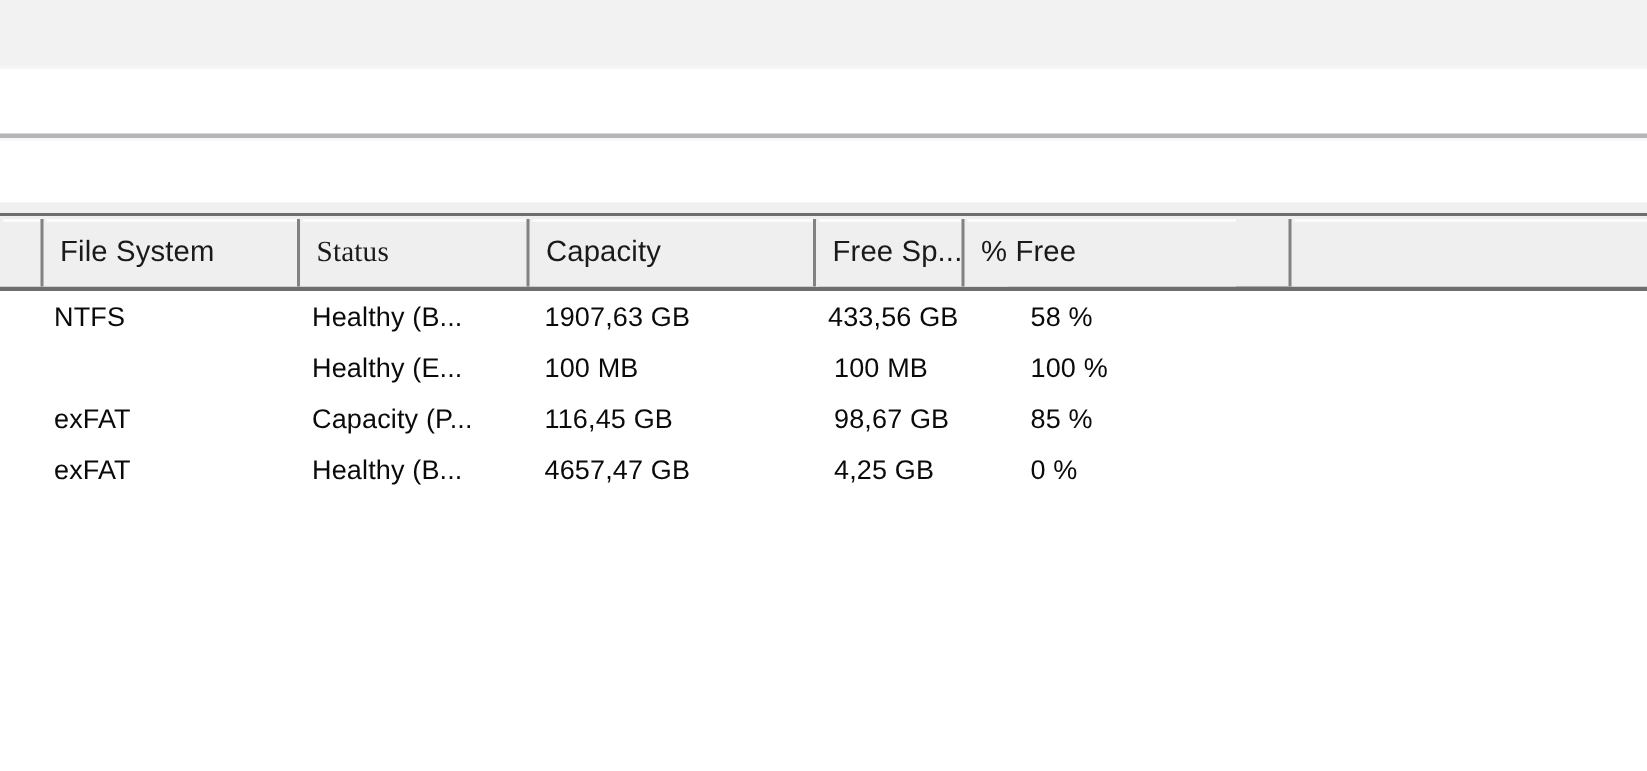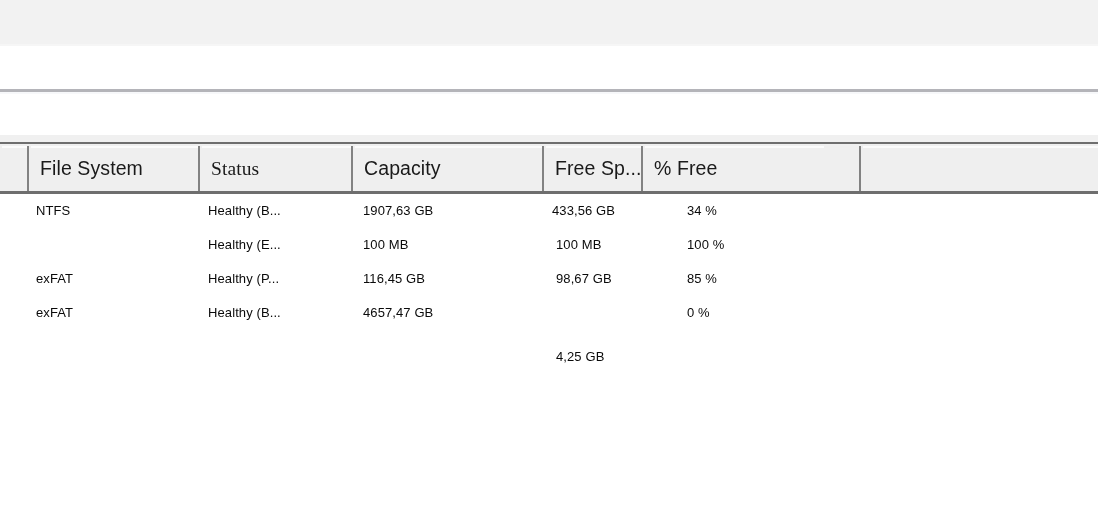--- a/index.html
+++ b/index.html
@@ -139,21 +139,21 @@
   .row {
     position: relative;
     height: 34px;
     width: 1098px;
   }
   .cell {
     position: absolute;
     top: 0;
     height: 34px;
     line-height: 32px;
-    font-size: 13px;
+    font-size: 18px;
     color: #0a0a0a;
     white-space: nowrap;
     overflow: hidden;
     letter-spacing: 0.1px;
   }
 </style>
 </head>
 <body>
 
 <div id="app">
@@ -202,38 +202,38 @@
         </div>
       </div>
   </div>
 
   <div class="rows" id="rows-container">
       <div class="row">
         <div class="cell" style="left: 36px; width: 162px;">NTFS</div>
         <div class="cell" style="left: 208px; width: 143px;">Healthy (B...</div>
         <div class="cell" style="left: 363px; width: 183px;">1907,63 GB</div>
         <div class="cell" style="left: 552px; width: 120px;">433,56 GB</div>
-        <div class="cell" style="left: 687px; width: 172px;">34 %</div>
+        <div class="cell" style="left: 687px; width: 172px;">58 %</div>
       </div>
       <div class="row">
         <div class="cell" style="left: 36px; width: 162px;"></div>
         <div class="cell" style="left: 208px; width: 143px;">Healthy (E...</div>
         <div class="cell" style="left: 363px; width: 183px;">100 MB</div>
         <div class="cell" style="left: 556px; width: 120px;">100 MB</div>
         <div class="cell" style="left: 687px; width: 172px;">100 %</div>
       </div>
       <div class="row">
         <div class="cell" style="left: 36px; width: 162px;">exFAT</div>
-        <div class="cell" style="left: 208px; width: 143px;">Healthy (P...</div>
+        <div class="cell" style="left: 208px; width: 143px;">Capacity (P...</div>
         <div class="cell" style="left: 363px; width: 183px;">116,45 GB</div>
         <div class="cell" style="left: 556px; width: 120px;">98,67 GB</div>
         <div class="cell" style="left: 687px; width: 172px;">85 %</div>
       </div>
       <div class="row">
         <div class="cell" style="left: 36px; width: 162px;">exFAT</div>
         <div class="cell" style="left: 208px; width: 143px;">Healthy (B...</div>
         <div class="cell" style="left: 363px; width: 183px;">4657,47 GB</div>
-        <div class="cell" style="left: 556px; width: 120px; margin-top: 44px;">4,25 GB</div>
+        <div class="cell" style="left: 556px; width: 120px;">4,25 GB</div>
         <div class="cell" style="left: 687px; width: 172px;">0 %</div>
       </div>
     </div>
 
 </div>
 
 </body></html>

